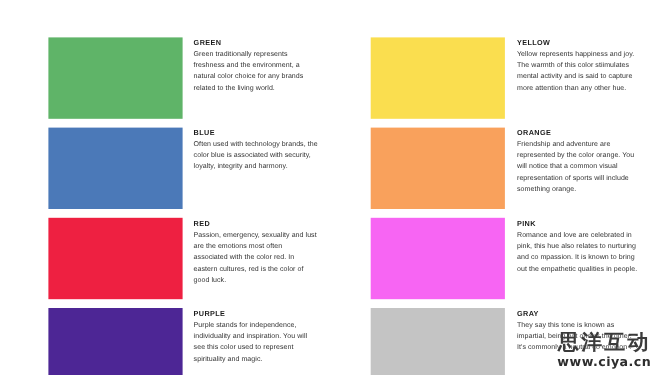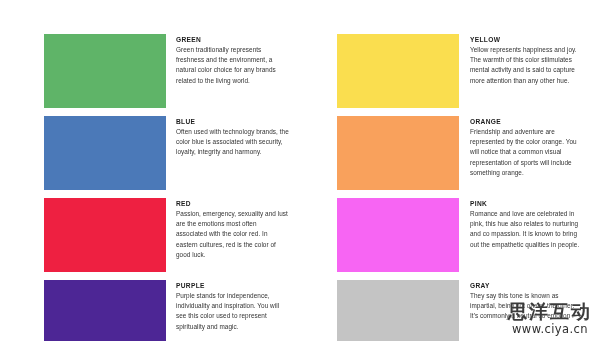--- a/index.html
+++ b/index.html
@@ -89,21 +89,21 @@
     font-size: 19px;
     font-weight: bold;
     color: #3b3b3b;
     letter-spacing: 2px;
     line-height: 21px;
     text-shadow: 0 0 1px rgba(255,255,255,0.9);
   }
   .watermark-url {
     font-family: "DejaVu Sans", sans-serif;
     font-size: 11.5px;
-    font-weight: normal;
+    font-weight: bold;
     color: #2e2e2e;
     letter-spacing: 0.4px;
     line-height: 12px;
     margin-top: 1px;
   }
 </style>
 </head>
 <body style="background-color: rgb(255, 255, 255);">
 
 <div id="poster">

